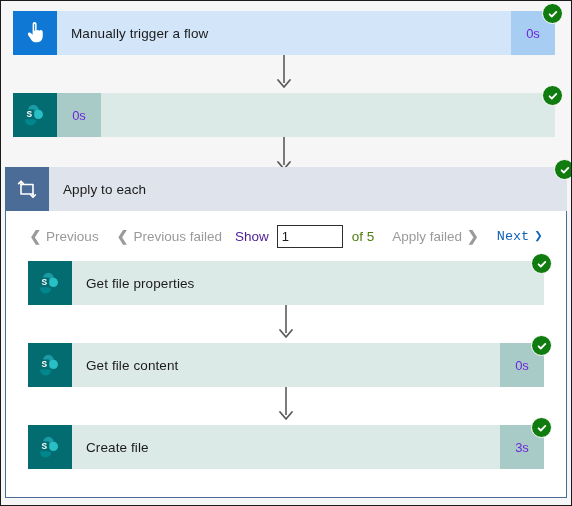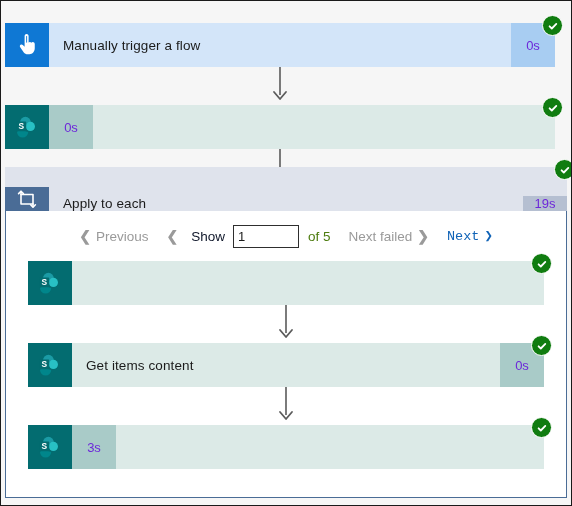--- a/index.html
+++ b/index.html
@@ -64,21 +64,21 @@
     color: #6d28d9;
     background: #a9cbc8;
   }
 
   
   .card.trigger { background: #d3e5f9; }
   .card.trigger .card-icon { background: #0f78d4; }
   .card.trigger .card-duration { background: #a8cdf2; }
 
   
-  .card.scope { background: #dfe3ec; align-items: flex-end; }
+  .card.scope { background: #dfe3ec; }
   .card.scope .card-icon { background: #4a6c96; }
   .card.scope .card-duration { background: #b5bfd1; }
 
   
   .status-badge {
     position: absolute;
     top: -8px;
     right: -8px;
     width: 19px;
     height: 19px;
@@ -98,23 +98,23 @@
     justify-content: center;
     align-items: flex-start;
     height: 38px;
   }
   .connector svg { display: block; }
 
   
   .flow-body {
     position: absolute;
     left: 0;
-    top: 12px;
+    top: 0;
     right: 0;
-    padding: 10px 16px 0 4px;
+    padding: 10px 16px 0 12px;
     box-sizing: border-box;
     text-align: right;
   }
 
   
   .scope-container {
     position: relative;
     box-sizing: border-box;
     border: 1px solid #4a6c96;
     background: #ffffff;
@@ -137,21 +137,21 @@
     display: flex;
     align-items: center;
     gap: 5px;
     padding: 0 9px;
     color: #9a9a9a;
     white-space: nowrap;
   }
   .pager-btn.enabled { color: #1063b7; font-family: Liberation Mono, monospace; }
   .pager-chevron { font-size: 14px; font-weight: bold; line-height: 1; }
   .pager-label {
-    color: #0f172a;
+    color: #4c1d95;
     padding: 0 8px 0 4px;
     white-space: nowrap;
   }
   .pager-input {
     box-sizing: border-box;
     width: 66px;
     height: 23px;
     border: 1px solid #2e2e2e;
     background: #ffffff;
     font-family: "Liberation Sans", sans-serif;
@@ -230,61 +230,62 @@
       <div class="card-icon">
         <svg width="24" height="24" viewBox="0 0 24 24" aria-hidden="true">
           <path d="M6 7.5 V17 H18 V7.5 H6 Z" fill="none" stroke="#ffffff" stroke-width="1.6" stroke-linejoin="round"></path>
           <path d="M6 7.5 L6 4.6" fill="none" stroke="#ffffff" stroke-width="1.6" stroke-linecap="round"></path>
           <path d="M3.6 6.6 L6 4.2 L8.4 6.6" fill="none" stroke="#ffffff" stroke-width="1.6" stroke-linecap="round" stroke-linejoin="round"></path>
           <path d="M18 17 L18 19.6" fill="none" stroke="#ffffff" stroke-width="1.6" stroke-linecap="round"></path>
           <path d="M15.6 17.8 L18 20.2 L20.4 17.8" fill="none" stroke="#ffffff" stroke-width="1.6" stroke-linecap="round" stroke-linejoin="round"></path>
         </svg>
       </div>
       <div class="card-title">Apply to each</div>
-      <div class="card-duration">19s</div>
       <div class="status-badge">
         <svg width="12" height="12" viewBox="0 0 12 12" aria-hidden="true">
           <path fill="none" stroke="#ffffff" stroke-width="1.8" stroke-linecap="round" stroke-linejoin="round" d="M2.6 6.3 L4.8 8.5 L9.3 3.9"></path>
         </svg>
       </div>
     </div>
 
     <div class="scope-inner">
 
       <div class="pager">
         <div class="pager-btn">
           <span class="pager-chevron">❮</span>
           <span>Previous</span>
         </div>
         <div class="pager-btn">
           <span class="pager-chevron">❮</span>
+          <span>Previous failed</span>
         </div>
         <span class="pager-label">Show</span>
         <input class="pager-input" type="text" value="1" style="">
         <span class="pager-total">of 5</span>
         <div class="pager-btn">
-          <span>Next failed</span>
+          <span>Apply failed</span>
           <span class="pager-chevron">❯</span>
         </div>
         <div class="pager-btn enabled">
           <span>Next</span>
           <span class="pager-chevron">❯</span>
         </div>
       </div>
 
       <div class="card">
         <div class="card-icon">
           <svg width="26" height="26" viewBox="0 0 26 26" aria-hidden="true">
             <circle cx="11.4" cy="8.2" r="5.4" fill="#1b9ba5"></circle>
             <circle cx="16.4" cy="12.4" r="4.6" fill="#28c0c4"></circle>
             <path d="M8.6 12.4a5.6 5.6 0 0 0 5.6 5.6 5.6 5.6 0 0 1-5.6 5.6 5.6 5.6 0 0 1-5.6-5.6z" fill="#00868b"></path>
             <rect x="2.6" y="7.6" width="9.6" height="9.6" rx="0.8" fill="#036c70"></rect>
             <text x="7.4" y="14.6" font-family="Liberation Sans, sans-serif" font-size="8.4" font-weight="bold" fill="#ffffff" text-anchor="middle">S</text>
           </svg>
         </div>
+        <div class="card-title">Get file properties</div>
         <div class="status-badge">
           <svg width="12" height="12" viewBox="0 0 12 12" aria-hidden="true">
             <path fill="none" stroke="#ffffff" stroke-width="1.8" stroke-linecap="round" stroke-linejoin="round" d="M2.6 6.3 L4.8 8.5 L9.3 3.9"></path>
           </svg>
         </div>
       </div>
 
       <div class="connector">
         <svg width="18" height="36" viewBox="0 0 18 36" aria-hidden="true">
           <line x1="9" y1="0" x2="9" y2="28" stroke="#5b5b5b" stroke-width="1.6"></line>
@@ -295,21 +296,21 @@
       <div class="card">
         <div class="card-icon">
           <svg width="26" height="26" viewBox="0 0 26 26" aria-hidden="true">
             <circle cx="11.4" cy="8.2" r="5.4" fill="#1b9ba5"></circle>
             <circle cx="16.4" cy="12.4" r="4.6" fill="#28c0c4"></circle>
             <path d="M8.6 12.4a5.6 5.6 0 0 0 5.6 5.6 5.6 5.6 0 0 1-5.6 5.6 5.6 5.6 0 0 1-5.6-5.6z" fill="#00868b"></path>
             <rect x="2.6" y="7.6" width="9.6" height="9.6" rx="0.8" fill="#036c70"></rect>
             <text x="7.4" y="14.6" font-family="Liberation Sans, sans-serif" font-size="8.4" font-weight="bold" fill="#ffffff" text-anchor="middle">S</text>
           </svg>
         </div>
-        <div class="card-title">Get items content</div>
+        <div class="card-title">Get file content</div>
         <div class="card-duration">0s</div>
         <div class="status-badge">
           <svg width="12" height="12" viewBox="0 0 12 12" aria-hidden="true">
             <path fill="none" stroke="#ffffff" stroke-width="1.8" stroke-linecap="round" stroke-linejoin="round" d="M2.6 6.3 L4.8 8.5 L9.3 3.9"></path>
           </svg>
         </div>
       </div>
 
       <div class="connector">
         <svg width="18" height="36" viewBox="0 0 18 36" aria-hidden="true">
@@ -321,20 +322,21 @@
       <div class="card">
         <div class="card-icon">
           <svg width="26" height="26" viewBox="0 0 26 26" aria-hidden="true">
             <circle cx="11.4" cy="8.2" r="5.4" fill="#1b9ba5"></circle>
             <circle cx="16.4" cy="12.4" r="4.6" fill="#28c0c4"></circle>
             <path d="M8.6 12.4a5.6 5.6 0 0 0 5.6 5.6 5.6 5.6 0 0 1-5.6 5.6 5.6 5.6 0 0 1-5.6-5.6z" fill="#00868b"></path>
             <rect x="2.6" y="7.6" width="9.6" height="9.6" rx="0.8" fill="#036c70"></rect>
             <text x="7.4" y="14.6" font-family="Liberation Sans, sans-serif" font-size="8.4" font-weight="bold" fill="#ffffff" text-anchor="middle">S</text>
           </svg>
         </div>
+        <div class="card-title">Create file</div>
         <div class="card-duration">3s</div>
         <div class="status-badge">
           <svg width="12" height="12" viewBox="0 0 12 12" aria-hidden="true">
             <path fill="none" stroke="#ffffff" stroke-width="1.8" stroke-linecap="round" stroke-linejoin="round" d="M2.6 6.3 L4.8 8.5 L9.3 3.9"></path>
           </svg>
         </div>
       </div>
 
     </div>
   </div>

